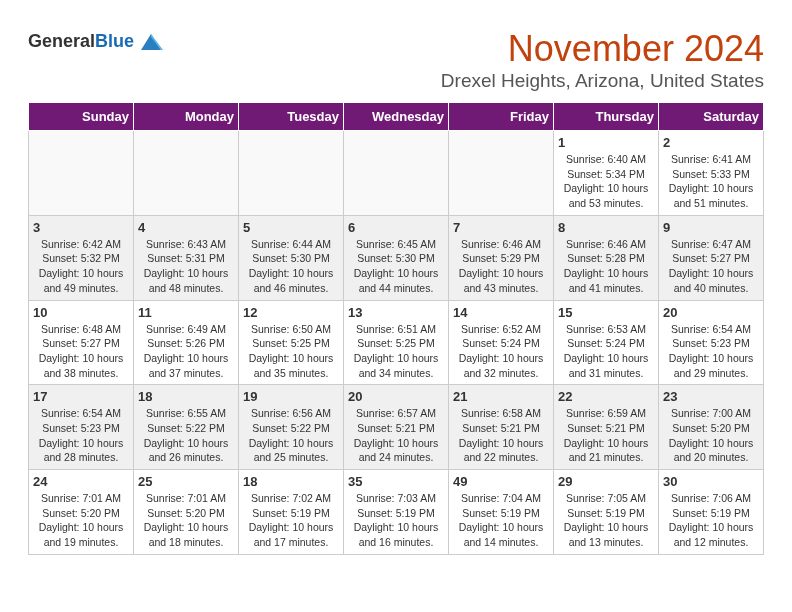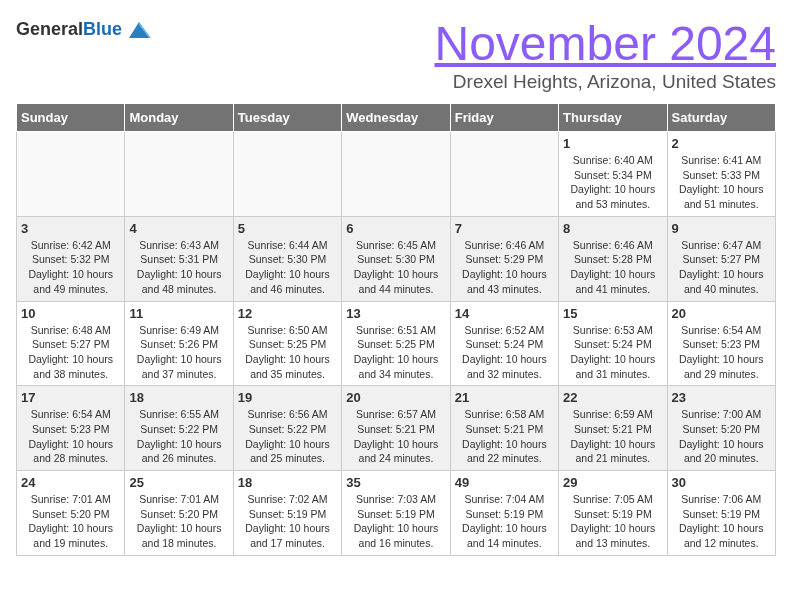--- a/index.html
+++ b/index.html
@@ -1,27 +1,27 @@
 <!DOCTYPE html>
 <html><head>
   <meta charset="utf-8">
   <style>
     * { box-sizing: border-box; margin: 0; padding: 0; }
     body { font-family: Arial, sans-serif; background: #fff; width: 792px; min-height: 612px; }
-    .page { width: 792px; padding: 16px; }
+    .page { width: 792px; padding: 28px; }
     .header { display: flex; align-items: flex-start; justify-content: space-between; margin-bottom: 10px; }
     .logo { display: flex; align-items: center; }
     .logo-text { font-size: 18px; font-weight: bold; line-height: 1.1; }
     .logo-general { color: #333; }
     .logo-blue { color: #1a6bb5; }
     .header-right { text-align: right; }
-    .month-title { font-size: 48px; color: #8b5cf6; font-weight: normal; text-decoration: underline; }
+    .month-title { font-size: 36px; color: #c2410c; font-weight: normal; }
     .location { font-size: 19px; color: #555; }
     .calendar { width: 100%; border-collapse: collapse; }
-    .calendar th { background: #737373; color: #fff; font-size: 13px; font-weight: bold; padding: 6px 4px; text-align: left; border: 1px solid #fff; }
+    .calendar th { background: #701a75; color: #fff; font-size: 13px; font-weight: bold; padding: 6px 4px; text-align: right; border: 1px solid #fff; }
     .calendar td { border: 1px solid #ccc; vertical-align: top; padding: 4px; font-size: 11px; color: #333; width: calc(100%/7); min-height: 80px; background: #fff; }
     .calendar td.empty { background: #f9f9f9; }
     .calendar td.shaded { background: #f0f0f0; }
     .day-num { font-size: 13px; font-weight: bold; margin-bottom: 2px; }
     .day-info { font-size: 10.5px; line-height: 1.4; color: #333; text-align: center; }
     tr.week-row td { height: 82px; }
   </style>
 </head>
 <body>
 

